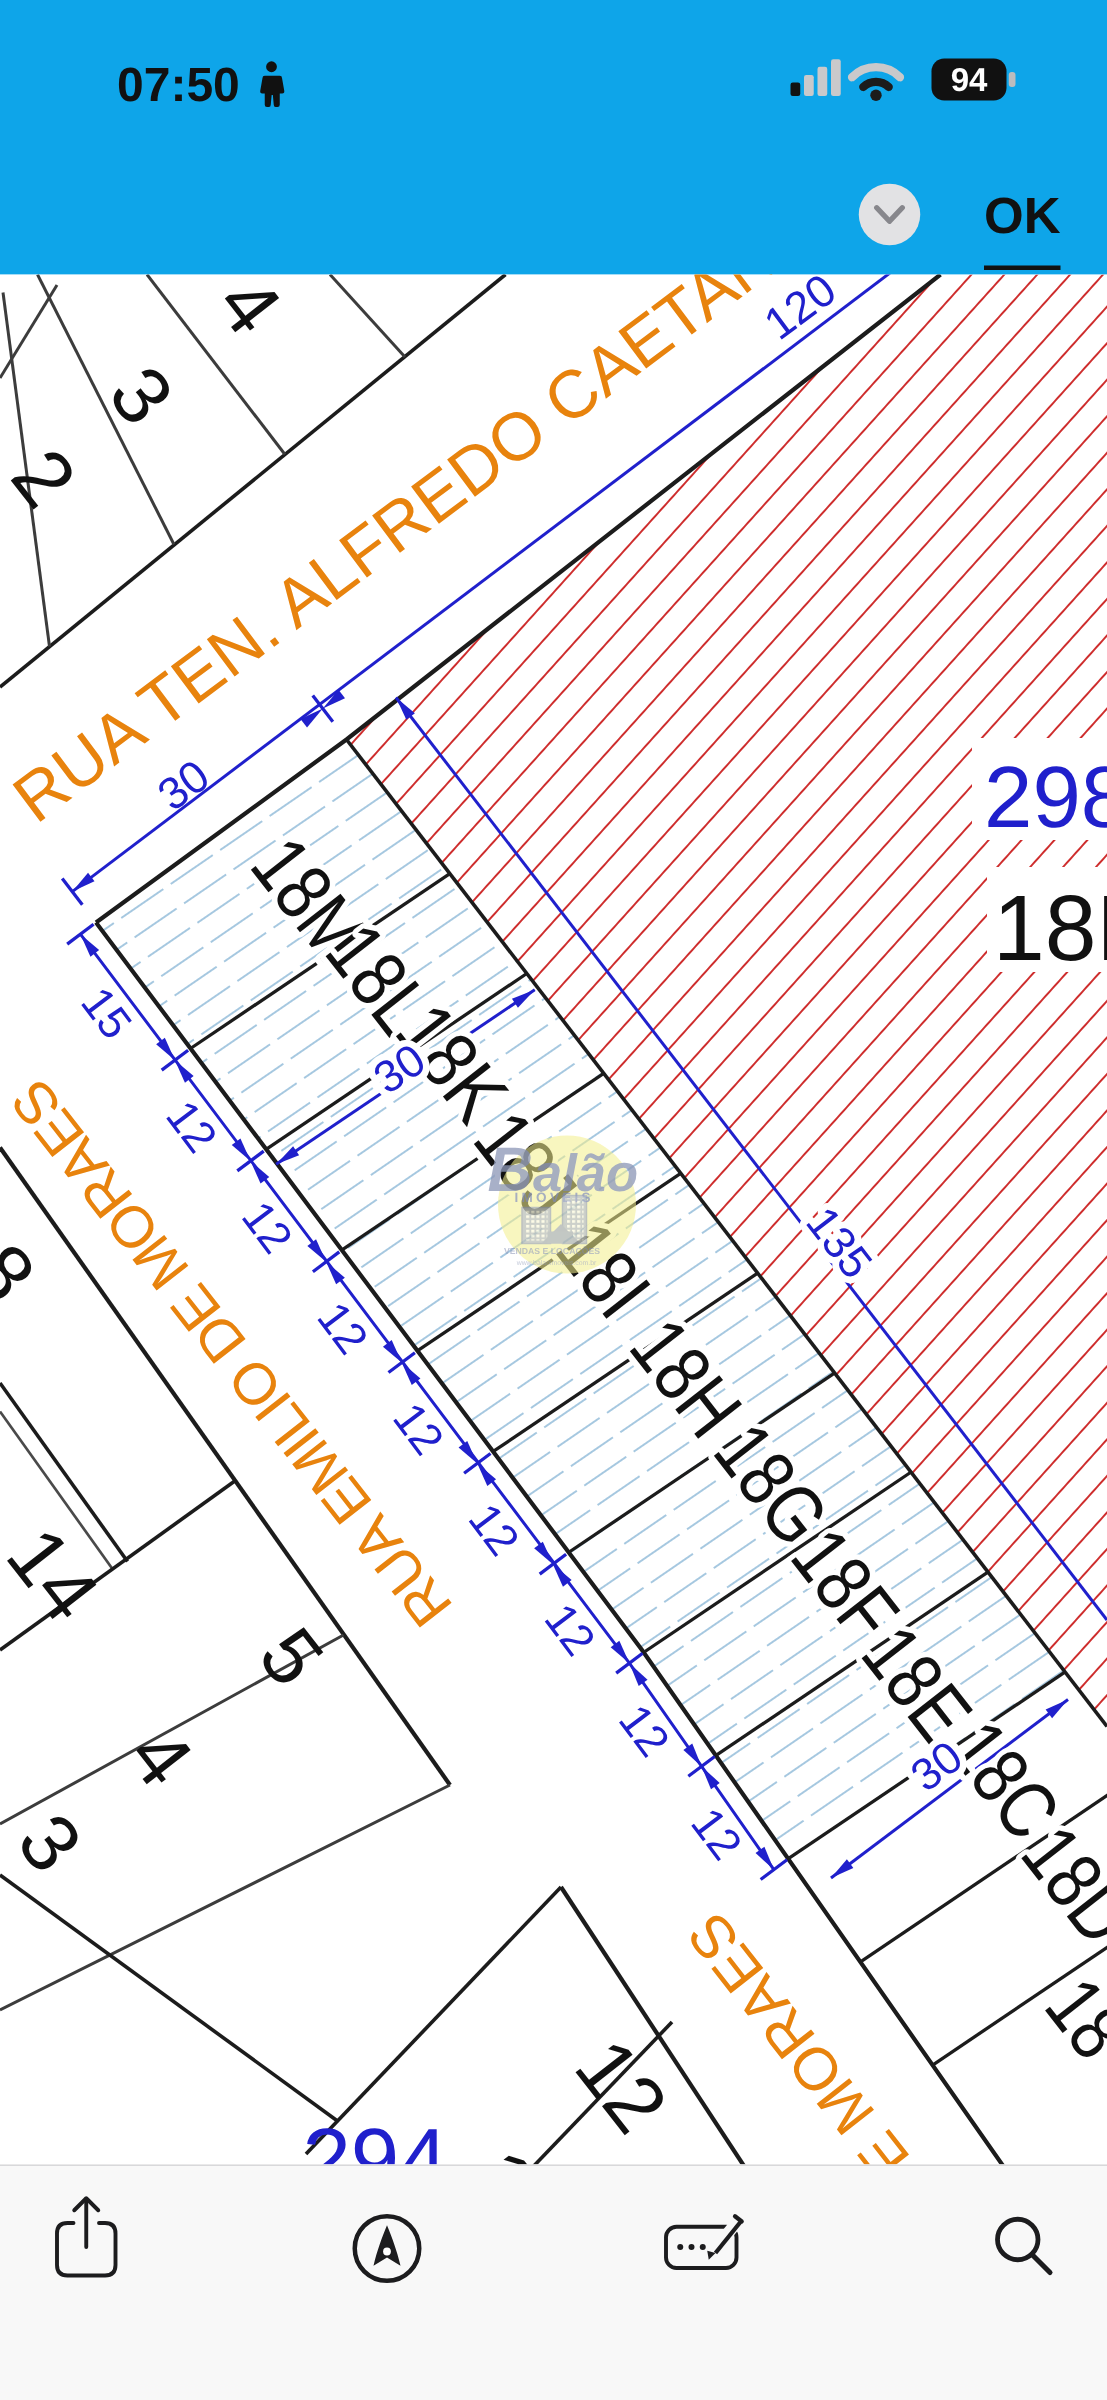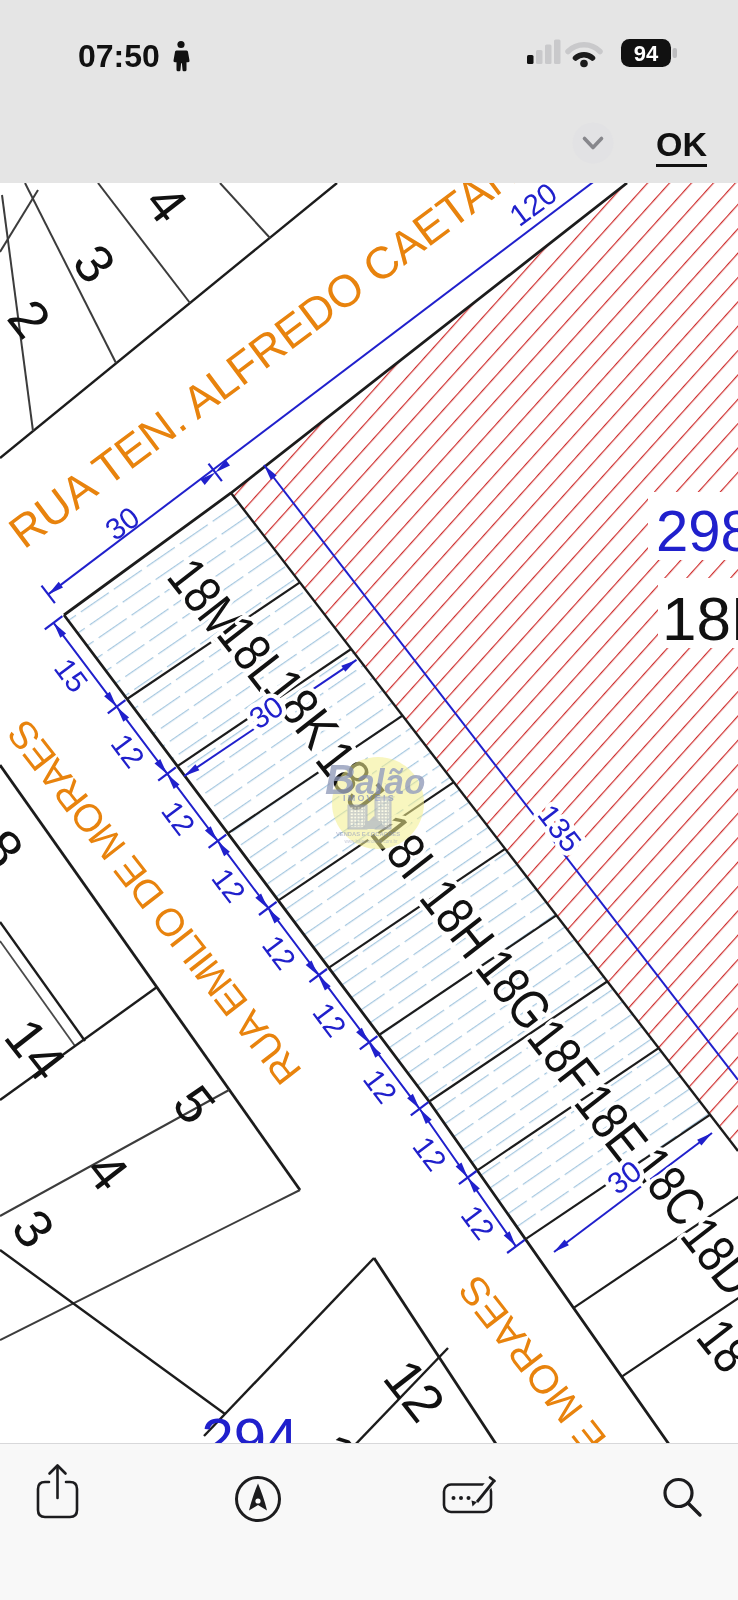--- a/index.html
+++ b/index.html
@@ -1,18 +1,18 @@
 <!DOCTYPE html>
 <html><head><meta charset="utf-8"><style>
 *{margin:0;padding:0;box-sizing:border-box}
 body{width:738px;height:1600px;background:#fff;font-family:"Liberation Sans",sans-serif;position:relative;overflow:hidden}
-.top{position:absolute;top:0;left:0;width:738px;height:183px;background:#e5e5e5}
+.top{position:absolute;top:0;left:0;width:738px;height:183px;background:#0ea5e9}
 .clock{position:absolute;left:78px;top:38px;font-size:32px;font-weight:bold;color:#111}
 .title{position:absolute;left:29px;top:124px;font-size:34.5px;font-weight:bold;color:#111;white-space:nowrap}
-.ok{position:absolute;left:656px;top:125px;font-size:34px;font-weight:bold;color:#111;border-bottom:3.5px solid #111;padding-bottom:0}
+.ok{position:absolute;left:656px;top:125px;font-size:34px;font-weight:bold;color:#111;border-bottom:3.5px solid #111;padding-bottom:13px}
 .map{position:absolute;top:183px;left:0}
 .bar{position:absolute;top:1443px;left:0;width:738px;height:157px;background:#f8f8f8;border-top:1.5px solid #d8d8da}
 </style></head>
 <body>
 <div class="top">
 <div class="clock">07:50</div>
 <svg width="738" height="183" style="position:absolute;top:0;left:0">
   <circle cx="181" cy="44.5" r="3.6" fill="#111"></circle>
   <path d="M175.5 50.5 h11 q1.5 0 1.5 1.5 l1.5 8.5 q0.3 1.8 -1.4 1.8 l-1.6 0 l0 7.5 q0 1.5 -1.5 1.5 h-1.2 q-1.3 0 -1.3 -1.5 l-0.6 -6.5 h-0.8 l-0.6 6.5 q0 1.5 -1.3 1.5 h-1.2 q-1.5 0 -1.5 -1.5 l0 -7.5 l-1.6 0 q-1.7 0 -1.4 -1.8 l1.5 -8.5 q0 -1.5 1.5 -1.5 Z" fill="#111"></path>
   <rect x="527" y="55" width="6.5" height="9" rx="1.5" fill="#111"></rect>

